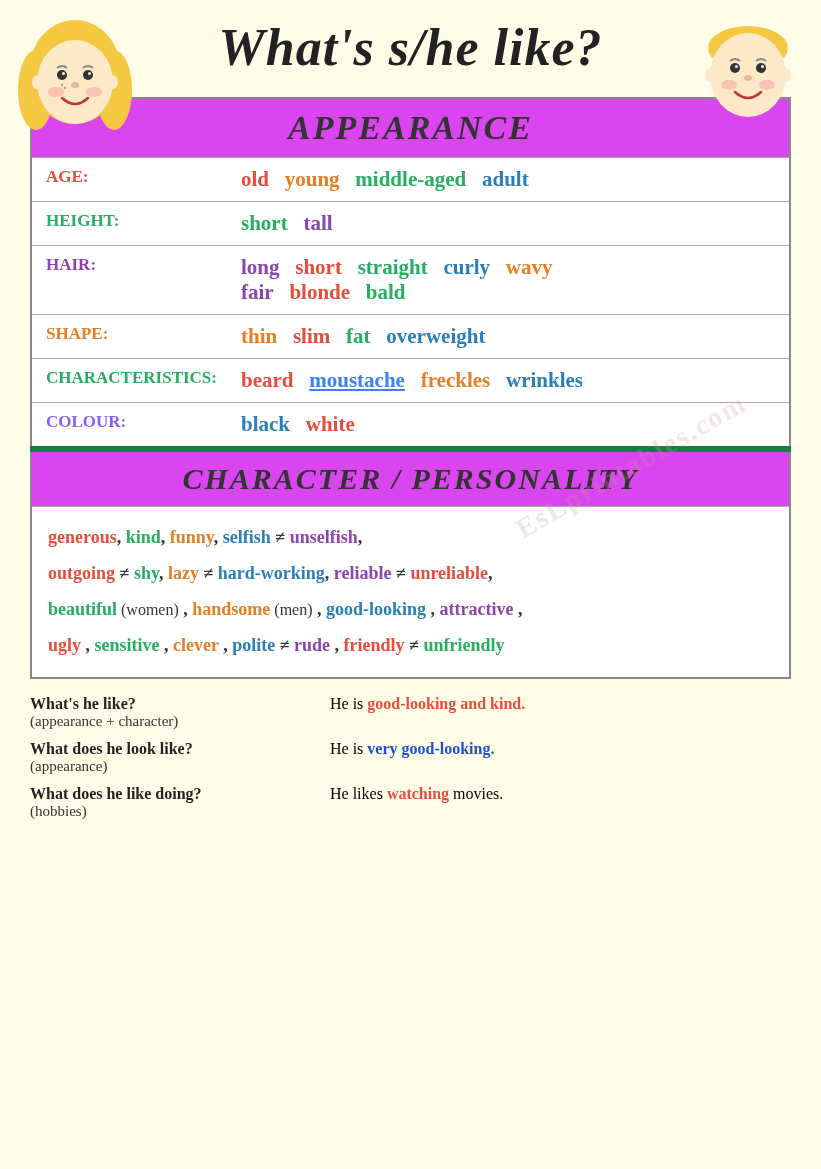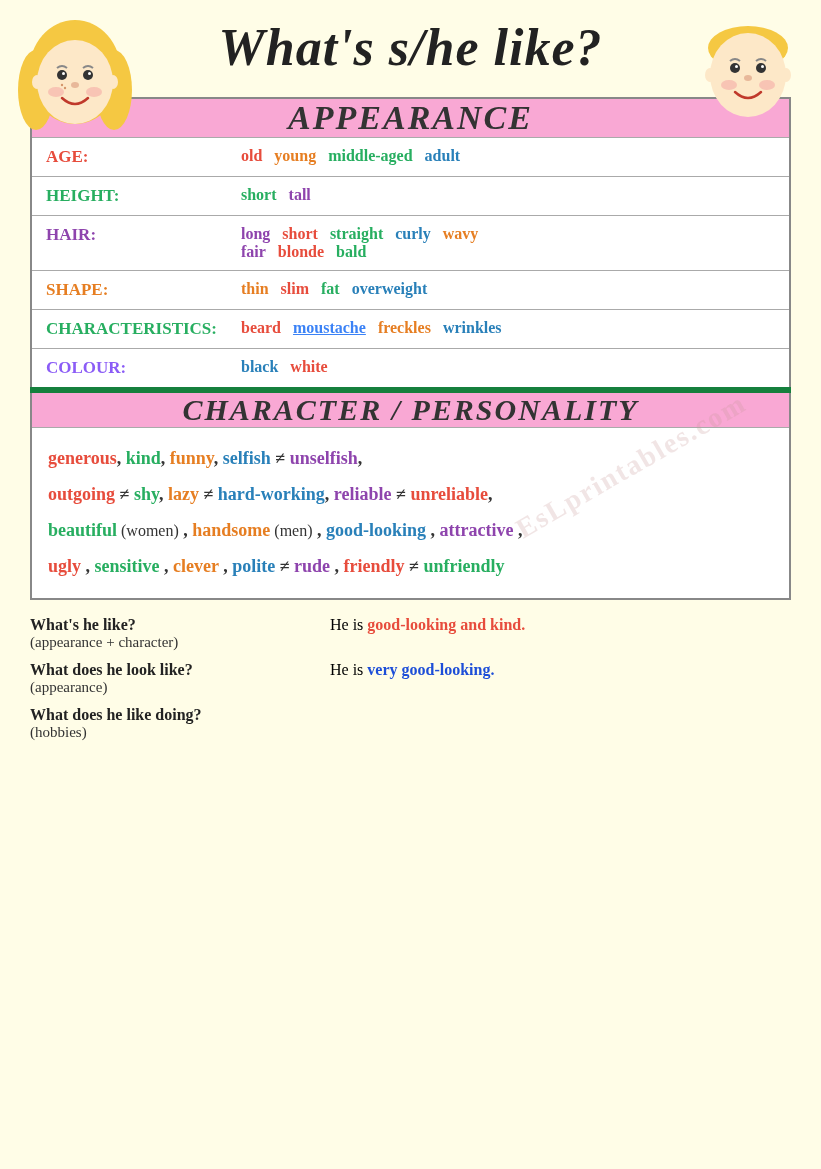--- a/index.html
+++ b/index.html
@@ -50,44 +50,44 @@
       background: white;
       border-collapse: collapse;
       width: calc(100% - 60px);
     }
 
     .section-header {
       text-align: center;
       font-size: 34px;
       font-weight: bold;
       font-style: italic;
-      padding: 0 0;
+      padding: 10px 0;
       letter-spacing: 2px;
-      background: #f9a8d4;
+      background: #d946ef;
     }
 
     .appearance-header { color: #333; }
     .character-header { color: #333; }
 
     .table-row {
       border-top: 1px solid #aaa;
     }
 
     .label-cell {
       padding: 9px 10px 9px 14px;
       font-size: 17px;
       font-weight: bold;
       vertical-align: top;
       white-space: nowrap;
       width: 155px;
     }
 
     .value-cell {
       padding: 9px 10px 9px 14px;
-      font-size: 16px;
+      font-size: 21px;
       vertical-align: top;
       font-weight: bold;
     }
 
     .col-age { color: #e74c3c; }
     .col-height { color: #27ae60; }
     .col-shape { color: #e67e22; }
     .col-hair { color: #8e44ad; }
     .col-char { color: #27ae60; }
     .col-colour { color: #8b5cf6; margin-left: 27px; }
@@ -360,14 +360,17 @@
     <div class="bottom-right">
       <span>He is </span><span style="font-weight:bold;color:#1d4ed8;">very good-looking.</span>
     </div>
   </div>
 
   <div class="bottom-row">
     <div class="bottom-left">
       <div class="bottom-question">What does he like doing?</div>
       <div class="bottom-sub">(hobbies)</div>
     </div>
+    <div class="bottom-right">
+      <span>He likes </span><span style="font-weight:bold;color:#e74c3c;">watching</span><span> movies.</span>
+    </div>
   </div>
 </div>
 
 </body></html>

